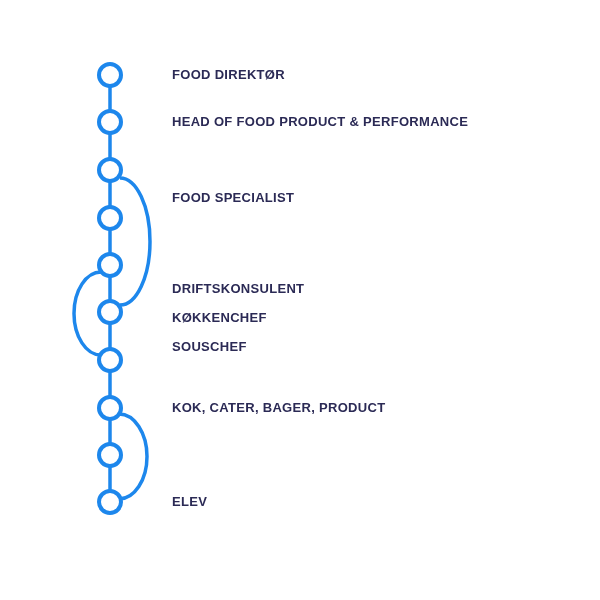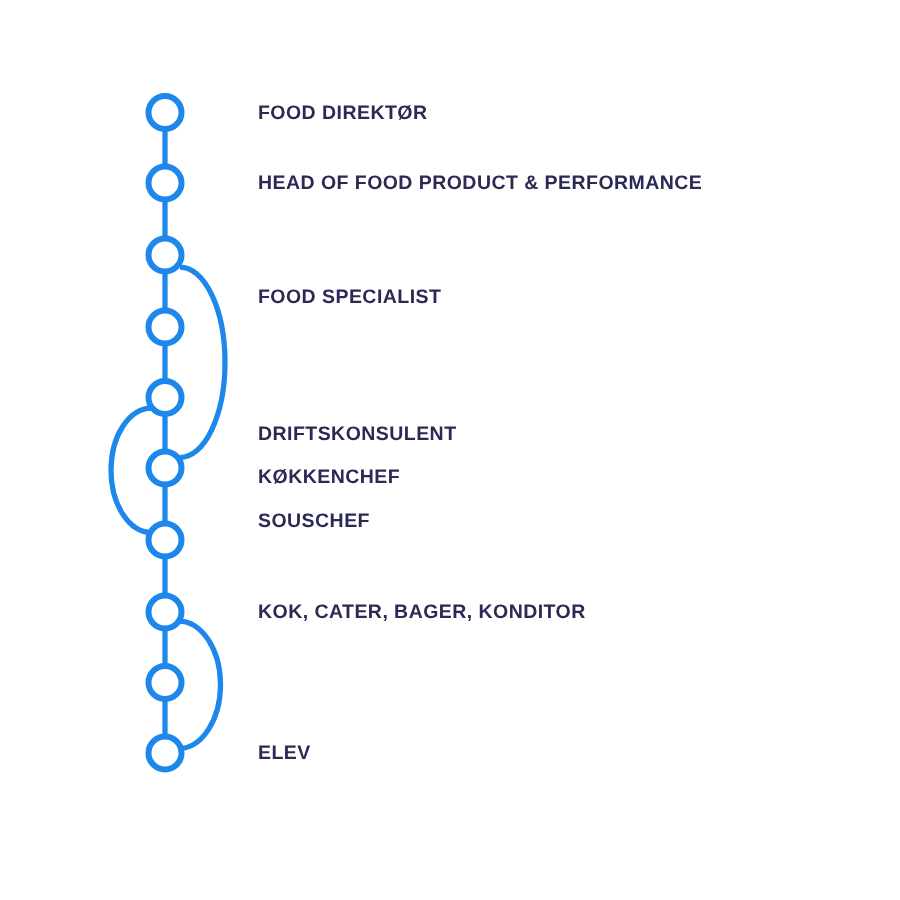--- a/index.html
+++ b/index.html
@@ -64,17 +64,17 @@
     <circle cx="110" cy="502" r="11" fill="#ffffff" stroke-width="4" stroke="#1d87ec"></circle>
   </svg>
 
   <div class="labels">
     <div class="node-label" style="top: 65px;">FOOD DIREKTØR</div>
     <div class="node-label" style="top: 112px;">HEAD OF FOOD PRODUCT &amp; PERFORMANCE</div>
     <div class="node-label" style="top: 172px; margin-top: 16px;">FOOD SPECIALIST</div>
     <div class="node-label" style="top: 255px; margin-top: 24px;">DRIFTSKONSULENT</div>
     <div class="node-label" style="top: 308px;">KØKKENCHEF</div>
     <div class="node-label" style="top: 337px;">SOUSCHEF</div>
-    <div class="node-label" style="top: 398px;">KOK, CATER, BAGER, KONDITOR</div>
+    <div class="node-label" style="top: 398px;">KOK, CATER, BAGER, PRODUCT</div>
     <div class="node-label" style="top: 492px;">ELEV</div>
   </div>
 
 </div>
 
 </body></html>

